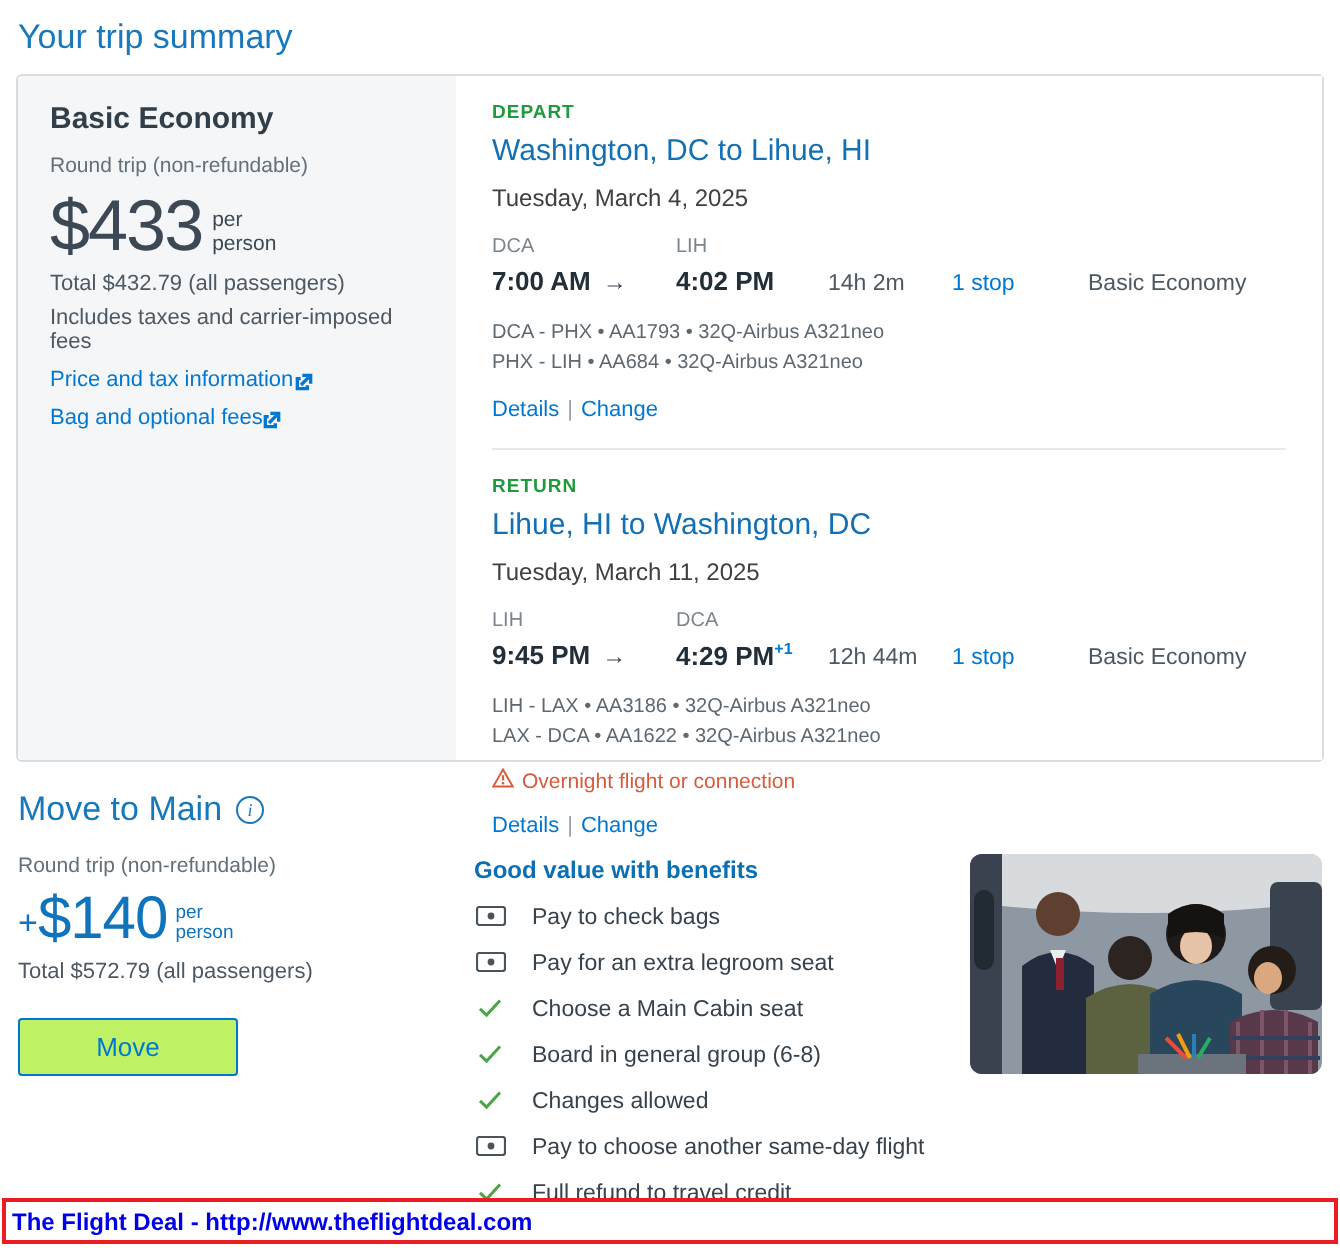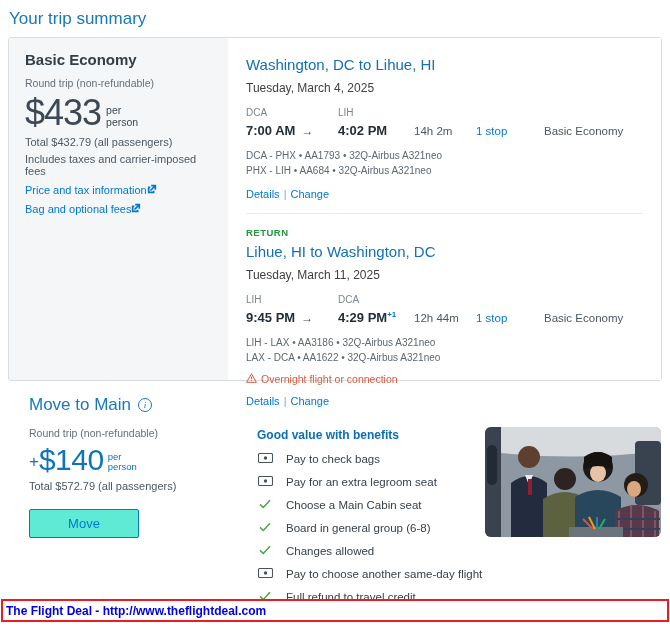--- a/index.html
+++ b/index.html
@@ -9,21 +9,21 @@
 
   
   .card { margin: 0 8px; border: 1px solid #d8dde2; border-radius: 3px; display: flex; height: 344px; background:#fff; }
   .fare-panel { width: 219px; background: #f5f6f7; padding: 13px 16px; border-radius: 3px 0 0 3px; flex: none; }
   .fare-name { font-size: 15px; font-weight: bold; color: #333f48; margin-bottom: 9px; }
   .trip-type { font-size: 10.5px; color: #63707a; margin-bottom: 7px; }
   .price-row { display: flex; align-items: flex-start; color: #3c4854; margin-bottom: 6px; }
   .price-big { font-size: 36px; line-height: 0.95; letter-spacing: -1px; font-weight: 400; }
   .price-unit { font-size: 10.5px; line-height: 1.1; margin: 9px 0 0 5px; }
   .muted-line { font-size: 11px; color: #4c5862; margin-top: 5px; }
-  .panel-link { font-size: 11px; color: #0078d2; margin-top: 7px; display: flex; align-items: flex-start; gap: 0; cursor: pointer; }
+  .panel-link { font-size: 11px; color: #0078d2; margin-top: 7px; display: flex; align-items: flex-end; gap: 0; cursor: pointer; }
   .ext-icon svg { display: block; }
 
   
   .flights-panel { flex: 1; background: #fff; padding: 13px 18px 0 18px; }
   .dir-label { font-size: 9.5px; font-weight: bold; letter-spacing: 0.5px; color: #1f9a3d; }
   .route { font-size: 15px; color: #1470b4; margin-top: 5px; }
   .fdate { font-size: 12px; color: #404040; margin-top: 8px; }
   .cols { display: flex; align-items: baseline; }
   .c1 { width: 92px; } .c2 { width: 76px; } .c3 { width: 62px; } .c4 { width: 68px; } .c5 { flex: 1; }
   .codes-row { margin-top: 12px; font-size: 10px; color: #7b858e; }
@@ -34,33 +34,33 @@
   .dur, .cabin { font-size: 11.5px; color: #4c5862; }
   .stops-link { font-size: 11.5px; color: #0078d2; cursor: pointer; }
   .segments { margin-top: 9px; font-size: 10px; color: #5d6871; line-height: 1.5; }
   .warn { margin-top: 8px; font-size: 10.5px; color: #d95a3c; display: flex; align-items: center; gap: 4px; }
   .detail-links { margin-top: 10px; font-size: 11px; color: #0078d2; }
   .detail-links .pipe { color: #9aa4ac; margin: 0 4px; }
   .detail-links span[data-interactable="true"] { cursor: pointer; }
   .divider { border: none; border-top: 1px solid #e6eaed; margin: 13px 0; }
 
   
-  .upsell { padding: 0 9px; margin-top: 14px; margin-left: 20px; }
+  .upsell { padding: 0 9px; margin-top: 14px; }
   .upsell-head { display: flex; align-items: center; gap: 7px; font-size: 17px; color: #1878bc; }
   .info-icon { width: 14px; height: 14px; border: 1px solid #1878bc; border-radius: 50%;
     color: #1878bc; font-size: 9px; display: flex; align-items: center; justify-content: center;
     font-style: italic; font-family: "Liberation Serif", serif; cursor: pointer; }
   .upsell-cols { display: flex; margin-top: 12px; }
   .up-col1 { width: 228px; flex: none; }
   .up-price-row { display: flex; align-items: flex-start; color: #0f74bb; margin-top: 7px; }
   .plus { font-size: 17px; margin-top: 6px; }
   .up-price-big { font-size: 30px; line-height: 0.95; letter-spacing: -0.5px; }
   .up-price-unit { font-size: 9.5px; line-height: 1.1; margin: 6px 0 0 4px; }
   .move-btn { margin-top: 17px; width: 110px; padding: 6px 0; text-align: center; font-size: 13px;
-    color: #0078d2; background: #5eead4; border: 1px solid #0078d2; border-radius: 2px; cursor: pointer;
+    color: #0078d2; background: #bef264; border: 1px solid #0078d2; border-radius: 2px; cursor: pointer;
     font-family: "Liberation Sans", sans-serif; }
   .up-col2 { flex: 1; padding-top: 1px; }
   .benefits-title { font-size: 12px; font-weight: bold; color: #0b6fb4; margin-bottom: 4px; }
   .benefit { display: flex; gap: 13px; margin-top: 11px; }
   .benefit .b-icon { width: 16px; display: flex; justify-content: center; }
   .benefit .b-label { font-size: 11.5px; color: #36424c; }
   .up-col3 { width: 176px; flex: none; }
   .photo { width: 176px; height: 110px; border-radius: 6px; overflow: hidden; display: block; }
 
   
@@ -103,20 +103,21 @@
             <path d="M5 1h6v6H9V4.4L4.9 8.5 3.5 7.1 7.6 3H5z" fill="#0078d2"></path>
             <path d="M1 3h3v2H3v4h4V8h2v3H1z" fill="#0078d2"></path>
           </svg>
       </span>
     </div>
   </div>
 
   <div class="flights-panel" data-interactable="false">
 
     <div data-interactable="false">
+      <div class="dir-label" data-interactable="false">DEPART</div>
       <div class="route" data-interactable="false">Washington, DC to Lihue, HI</div>
       <div class="fdate" data-interactable="false">Tuesday, March 4, 2025</div>
       <div class="cols codes-row" data-interactable="false">
         <div class="c1">DCA</div>
         <div class="c2">LIH</div>
       </div>
       <div class="cols times-row" data-interactable="false">
         <div class="c1 time"><span data-interactable="false">7:00 AM</span><span class="arrow" data-interactable="false">→</span></div>
         <div class="c2 time" data-interactable="false"><span>4:02 PM</span></div>
         <div class="c3 dur" data-interactable="false">14h 2m</div>

